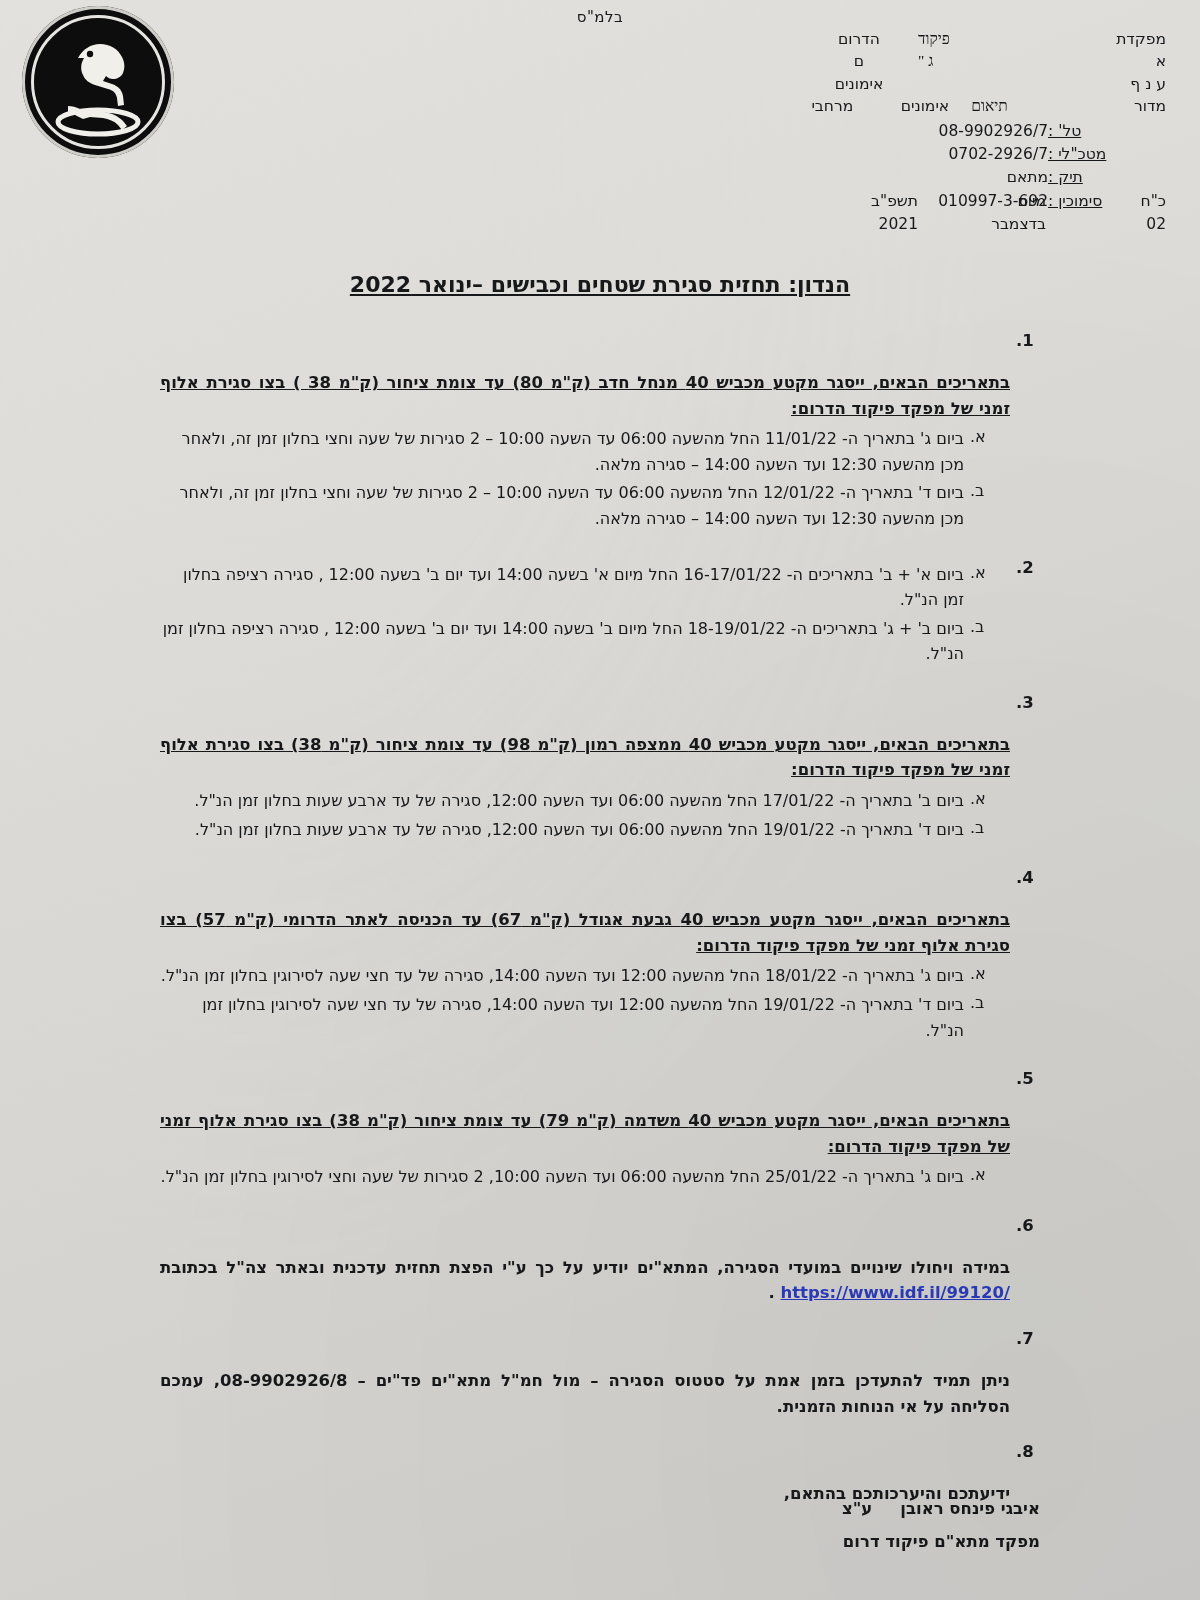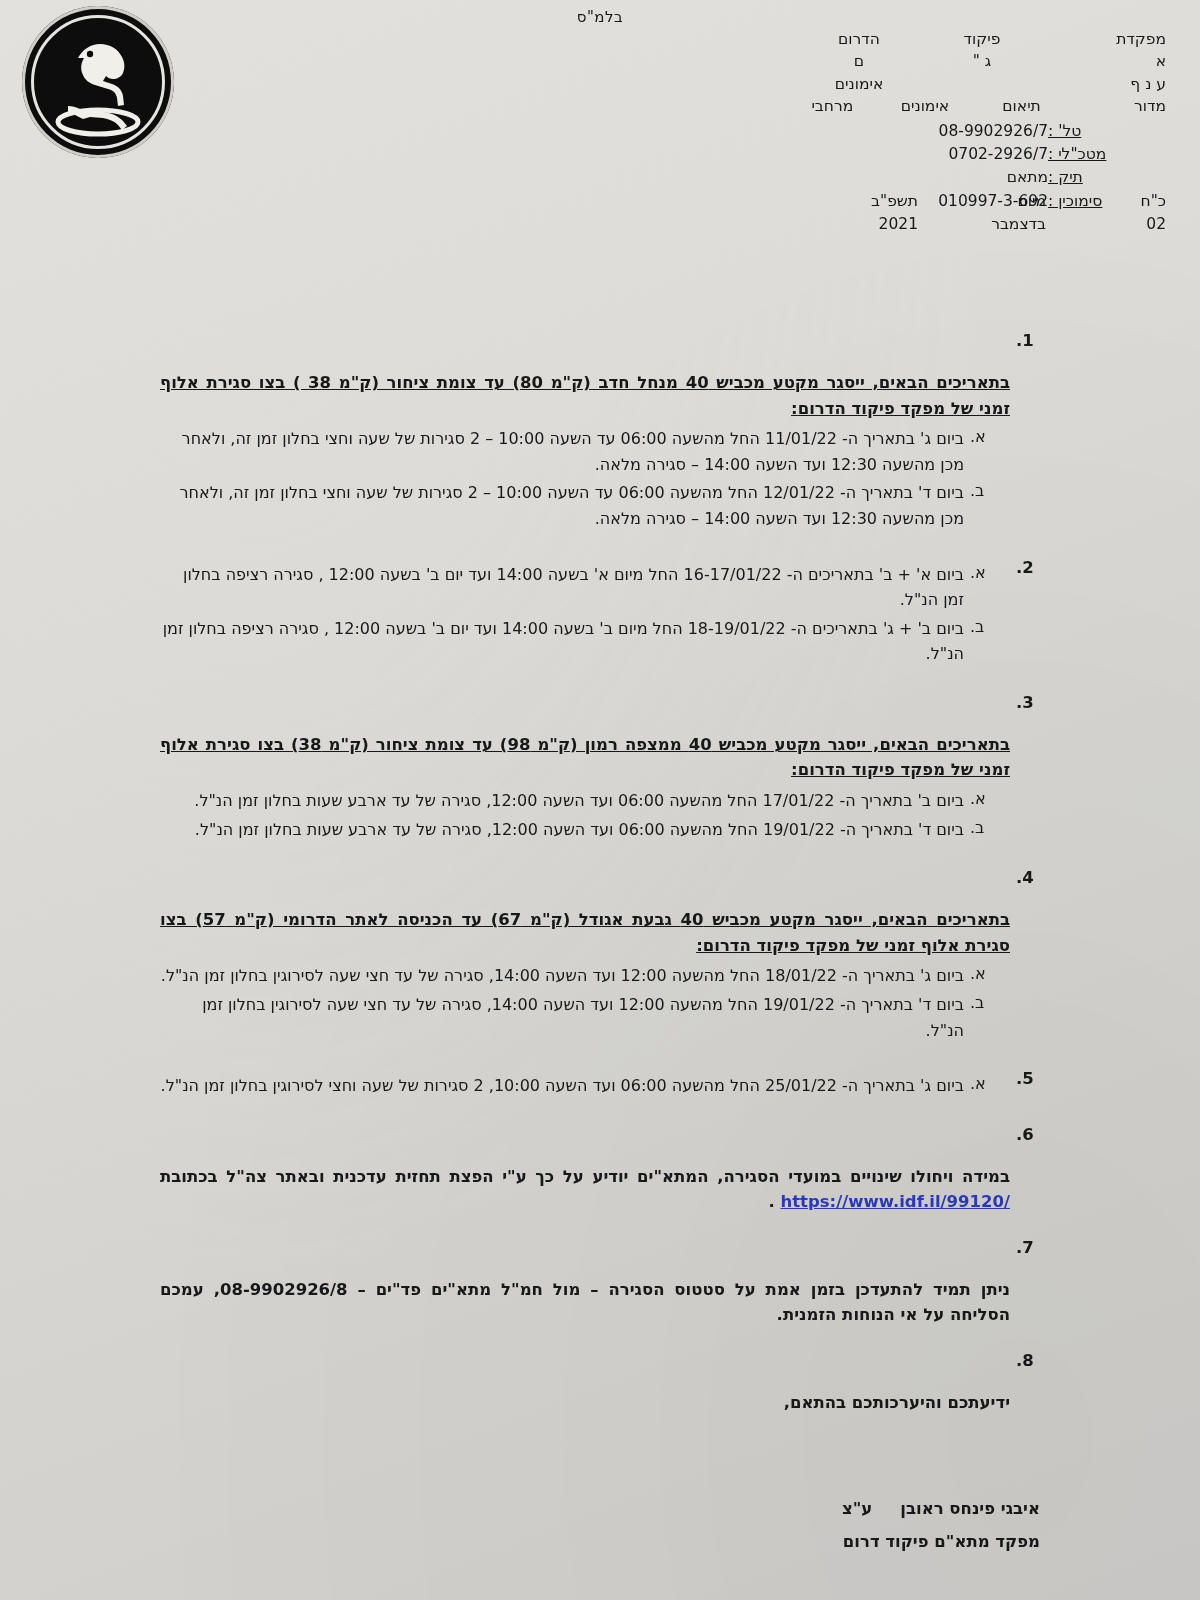--- a/index.html
+++ b/index.html
@@ -53,21 +53,21 @@
   }
   .hdr-row {
     display: flex;
     flex-direction: row;
     justify-content: flex-start;
     gap: 0;
     white-space: nowrap;
   }
   .hdr-row > span { display: inline-block; }
   .c1 { width: 118px; text-align: center; }
-  .c2 { width: 128px; text-align: center; }
+  .c2 { width: 128px; text-align: left; font-family: Liberation Serif, serif; }
   .c3 { width: 120px; text-align: right; }
 
   .fields {
     margin-top: 2px;
   }
   .field-row {
     display: flex;
     flex-direction: row;
     font-size: 15.5px;
     line-height: 1.5;
@@ -276,20 +276,23 @@
       <span class="d2">מיום</span>
       <span class="d1">תשפ"ב</span>
     </div>
     <div class="dr">
       <span class="d3">02</span>
       <span class="d2">בדצמבר</span>
       <span class="d1">2021</span>
     </div>
   </div>
 
+  <div class="doc-title">
+    <span class="subject">הנדון: תחזית סגירת שטחים וכבישים –ינואר 2022</span>
+  </div>
 
   <div class="body">
 
     <div class="item">
       <div class="item-num">1.</div>
       <div class="item-body">
         <div class="item-lead">בתאריכים הבאים, ייסגר מקטע מכביש 40 מנחל חדב (ק"מ 80) עד צומת ציחור (ק"מ 38 ) בצו סגירת אלוף זמני של מפקד פיקוד הדרום:</div>
         <div class="subs">
           <div class="sub">
             <span class="sub-marker">א.</span>
@@ -349,20 +352,21 @@
             <span class="sub-marker">ב.</span>
             <span class="sub-text">ביום ד' בתאריך ה- 19/01/22 החל מהשעה 12:00 ועד השעה 14:00, סגירה של עד חצי שעה לסירוגין בחלון זמן הנ"ל.</span>
           </div>
         </div>
       </div>
     </div>
 
     <div class="item">
       <div class="item-num">5.</div>
       <div class="item-body">
+        <div class="item-lead">בתאריכים הבאים, ייסגר מקטע מכביש 40 משדמה (ק"מ 79) עד צומת ציחור (ק"מ 38) בצו סגירת אלוף זמני של מפקד פיקוד הדרום:</div>
         <div class="subs">
           <div class="sub">
             <span class="sub-marker">א.</span>
             <span class="sub-text">ביום ג' בתאריך ה- 25/01/22 החל מהשעה 06:00 ועד השעה 10:00, 2 סגירות של שעה וחצי לסירוגין בחלון זמן הנ"ל.</span>
           </div>
         </div>
       </div>
     </div>
 
     <div class="item">

